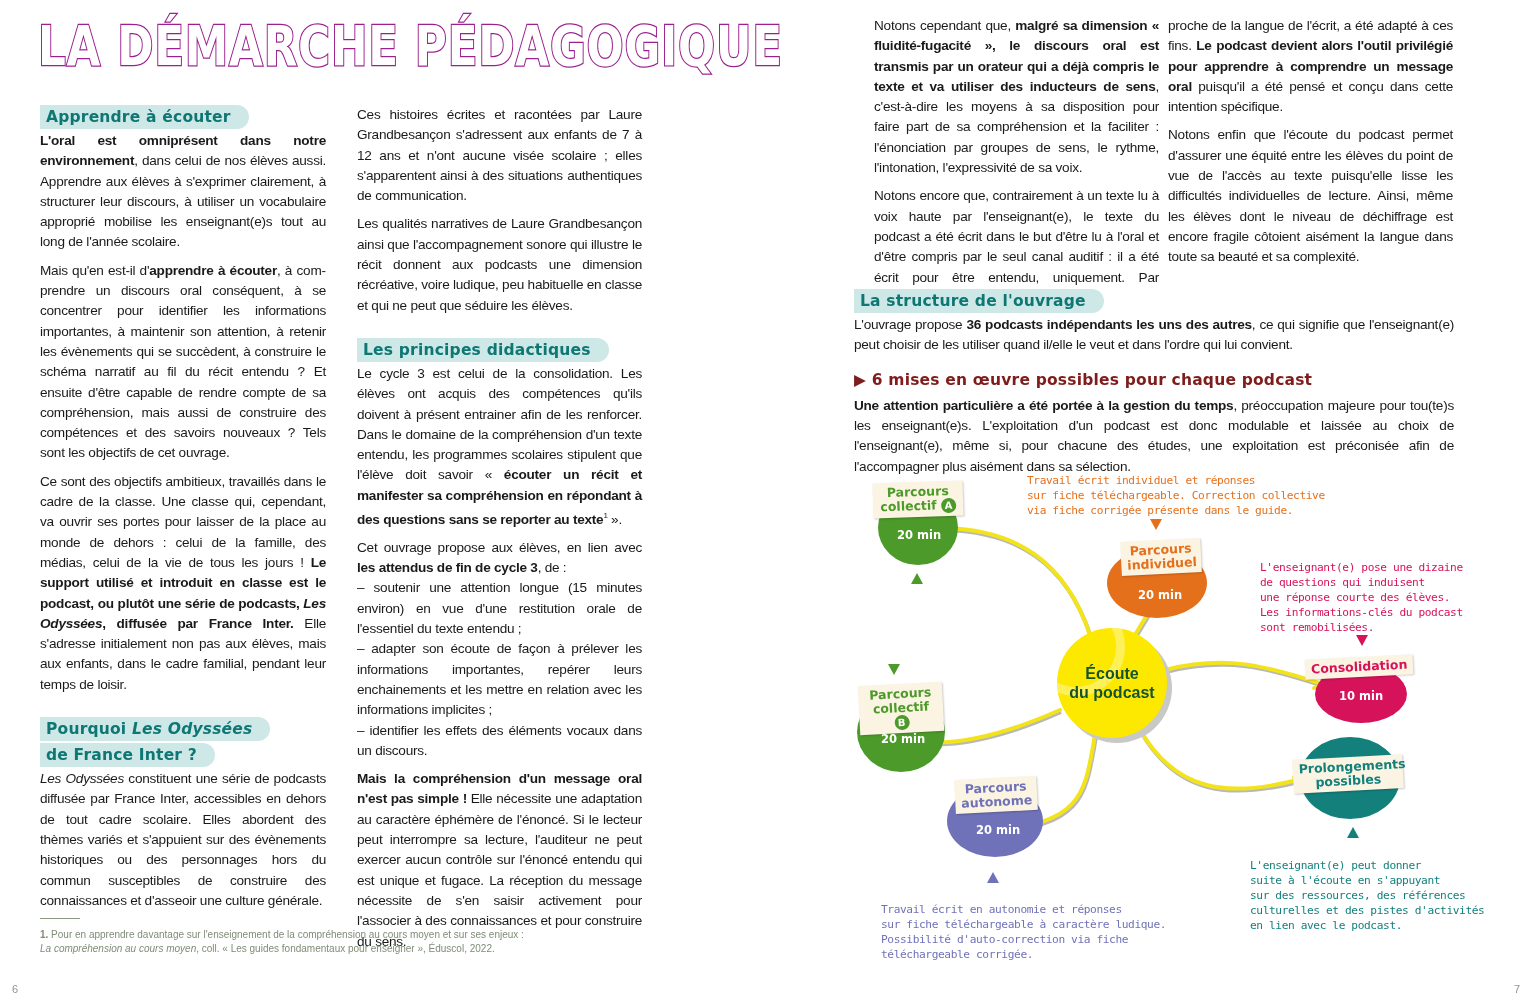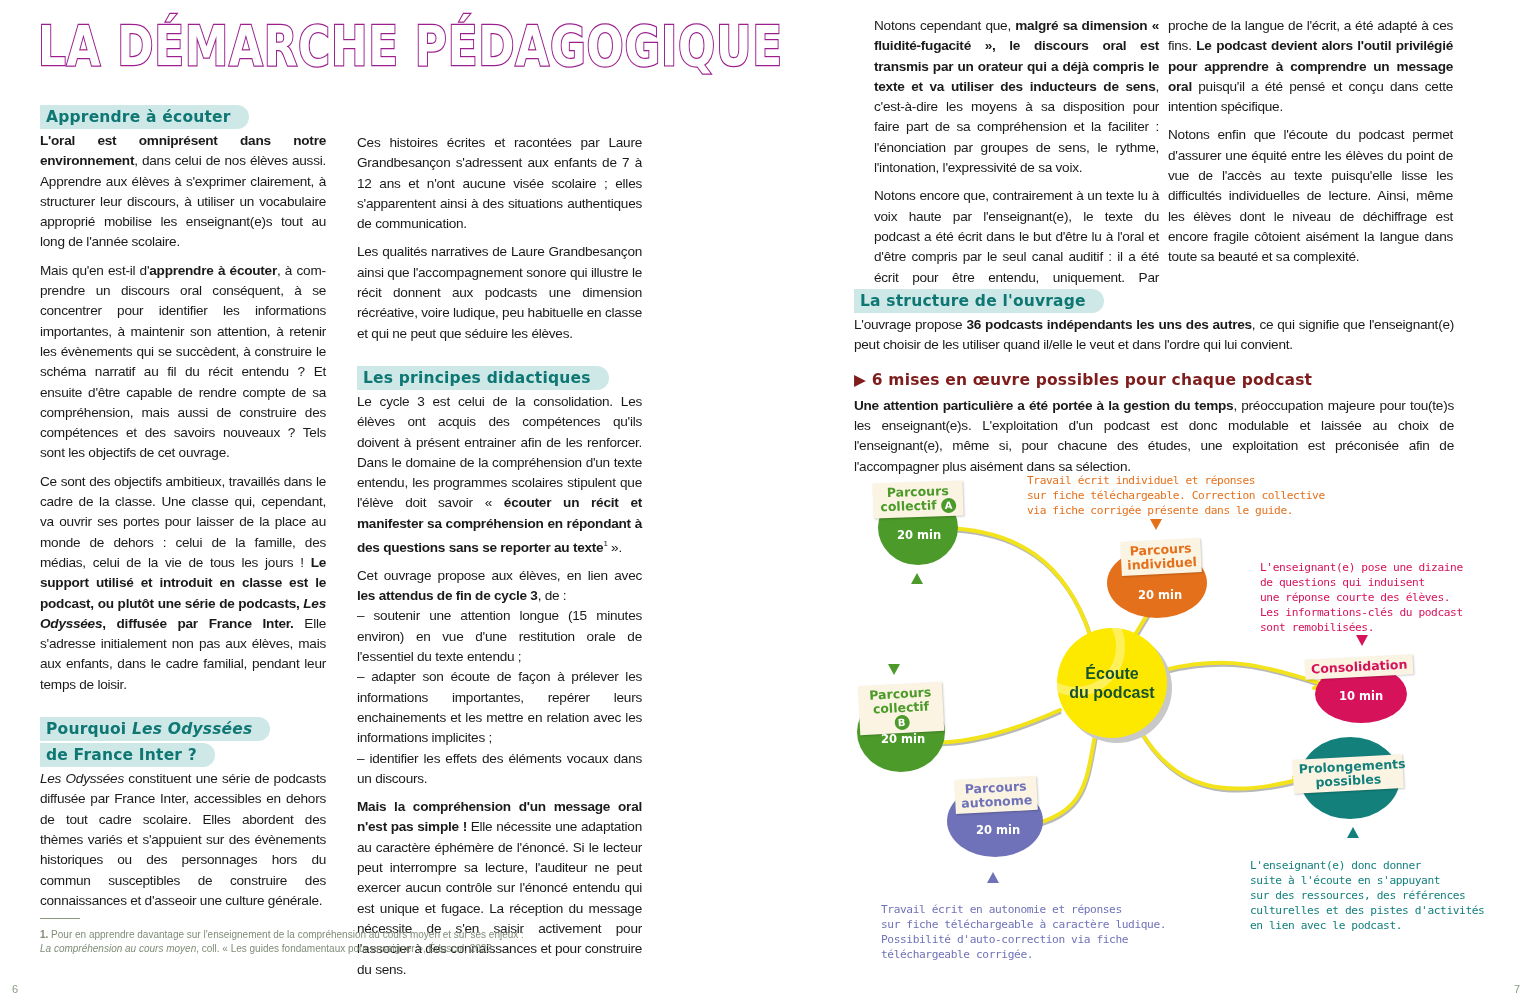--- a/index.html
+++ b/index.html
@@ -89,21 +89,21 @@
   <div class="pill">Apprendre à écouter</div>
   <p><b>L'oral est omniprésent dans notre environnement</b><span>, dans celui de nos élèves aussi. Apprendre aux élèves à s'exprimer clairement, à structurer leur discours, à utiliser un vocabulaire approprié mobilise les ensei­gnant(e)s tout au long de l'année scolaire.</span></p>
   <p><span>Mais qu'en est-il d'</span><b>apprendre à écouter</b><span>, à com­prendre un discours oral conséquent, à se concen­trer pour identifier les informations importantes, à maintenir son attention, à retenir les évènements qui se succèdent, à construire le schéma narratif au fil du récit entendu ? Et ensuite d'être capable de rendre compte de sa compréhension, mais aussi de construire des compétences et des savoirs nou­veaux ? Tels sont les objectifs de cet ouvrage.</span></p>
   <p><span>Ce sont des objectifs ambitieux, travaillés dans le cadre de la classe. Une classe qui, cependant, va ouvrir ses portes pour laisser de la place au monde de dehors : celui de la famille, des médias, celui de la vie de tous les jours ! </span><b>Le support utilisé et introduit en classe est le podcast, ou plutôt une série de pod­casts, </b><b><i>Les Odyssées</i></b><b>, diffusée par France Inter.</b><span> Elle s'adresse initialement non pas aux élèves, mais aux enfants, dans le cadre familial, pendant leur temps de loisir.</span></p>
   <div style="height:14px;"></div>
   <div class="pill"><span>Pourquoi </span><i>Les Odyssées</i></div><br>
   <div class="pill">de France Inter ?</div>
   <p><i>Les Odyssées</i><span> constituent une série de podcasts diffusée par France Inter, accessibles en dehors de tout cadre scolaire. Elles abordent des thèmes va­riés et s'appuient sur des évènements historiques ou des personnages hors du commun susceptibles de construire des connaissances et d'asseoir une culture générale.</span></p>
 </div>
 
-<div class="col" style="left:357px; top:105px; width:285px;margin-top:28px;">
+<div class="col" style="left:357px; top:105px; width:285px;">
   <p>Ces histoires écrites et racontées par Laure Grand­besançon s'adressent aux enfants de 7 à 12 ans et n'ont aucune visée scolaire ; elles s'apparentent ainsi à des situations authentiques de communication.</p>
   <p>Les qualités narratives de Laure Grandbesançon ainsi que l'accompagnement sonore qui illustre le récit donnent aux podcasts une dimension récréa­tive, voire ludique, peu habituelle en classe et qui ne peut que séduire les élèves.</p>
   <div style="height:14px;"></div>
   <div class="pill">Les principes didactiques</div>
   <p><span>Le cycle 3 est celui de la consolidation. Les élèves ont acquis des compétences qu'ils doivent à présent entrainer afin de les renforcer. Dans le domaine de la compréhension d'un texte entendu, les programmes scolaires stipulent que l'élève doit savoir « </span><b>écouter un récit et manifester sa compréhension en répon­dant à des questions sans se reporter au texte</b><sup style="font-size:8px;">1</sup><span> ».</span></p>
   <p style="margin-bottom:0;"><span>Cet ouvrage propose aux élèves, en lien avec </span><b>les attendus de fin de cycle 3</b><span>, de :</span></p>
   <div>– soutenir une attention longue (15 minutes environ) en vue d'une restitution orale de l'essentiel du texte entendu ;</div>
   <div>– adapter son écoute de façon à prélever les infor­mations importantes, repérer leurs enchainements et les mettre en relation avec les informations im­plicites ;</div>
   <div style="margin-bottom:8px;">– identifier les effets des éléments vocaux dans un discours.</div>
   <p><b>Mais la compréhension d'un message oral n'est pas simple !</b><span> Elle nécessite une adaptation au caractère éphémère de l'énoncé. Si le lecteur peut interrompre sa lecture, l'auditeur ne peut exercer aucun contrôle sur l'énoncé entendu qui est unique et fugace. La réception du message nécessite de s'en saisir acti­vement pour l'associer à des connaissances et pour construire du sens.</span></p>
@@ -214,18 +214,18 @@
 sur fiche téléchargeable à caractère ludique.
 Possibilité d'auto-correction via fiche
 téléchargeable corrigée.</div>
 
   <div class="blob" style="left:455px; top:277px; width:100px; height:82px; background:#13807c;"></div>
   <div class="tag" style="left:448px; top:297px; width:110px; color:#13807c; transform:rotate(-3deg);">
     <span>Prolongements</span><br>
     <span>possibles</span>
   </div>
   <div class="tri tri-up" style="left:502px; top:367px; border-bottom-color:#13807c;"></div>
-  <div class="note" style="left:405px; top:390px; color:#13807c;">L'enseignant(e) donc donner
+  <div class="note" style="left:405px; top:390px; color:#13807c;">L'enseignant(e) peut donner
 suite à l'écoute en s'appuyant
 sur des ressources, des références
 culturelles et des pistes d'activités
 en lien avec le podcast.</div>
 </div>
 
 </body></html>

